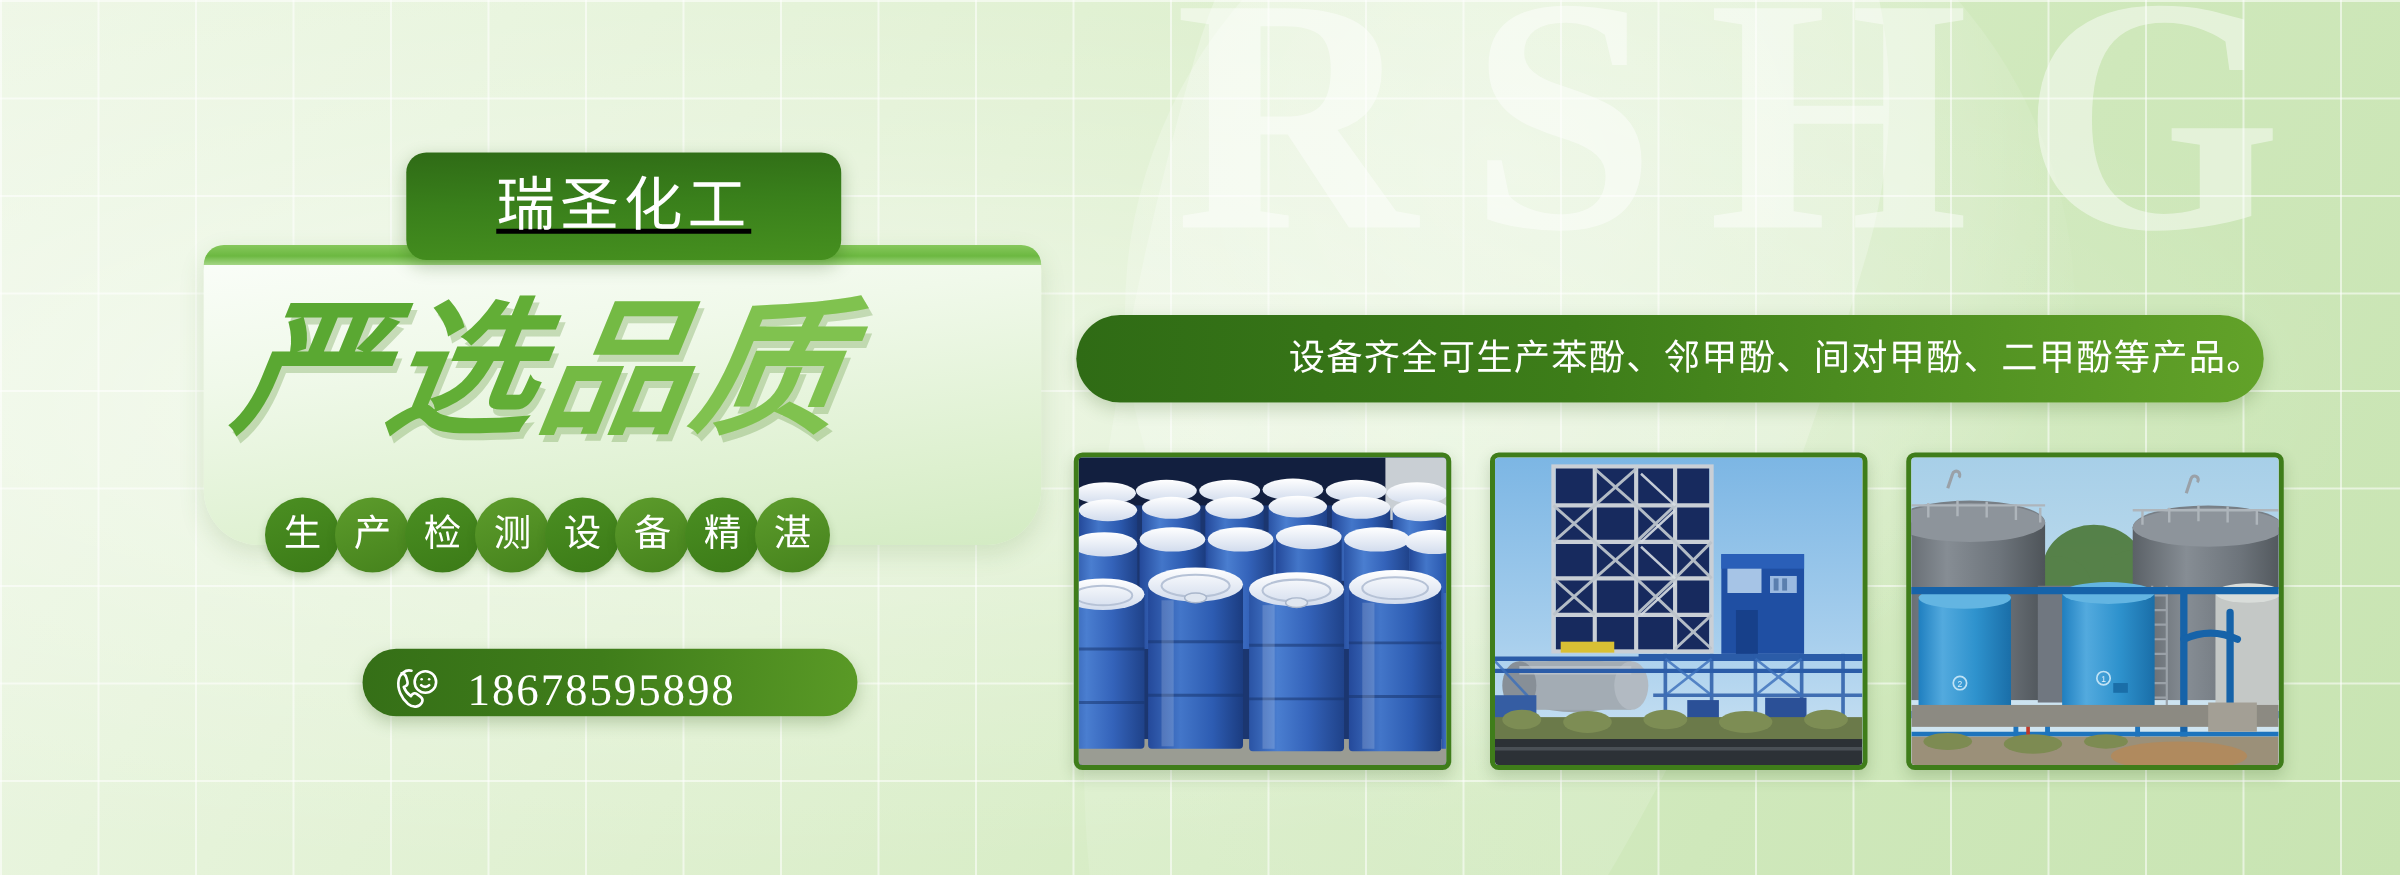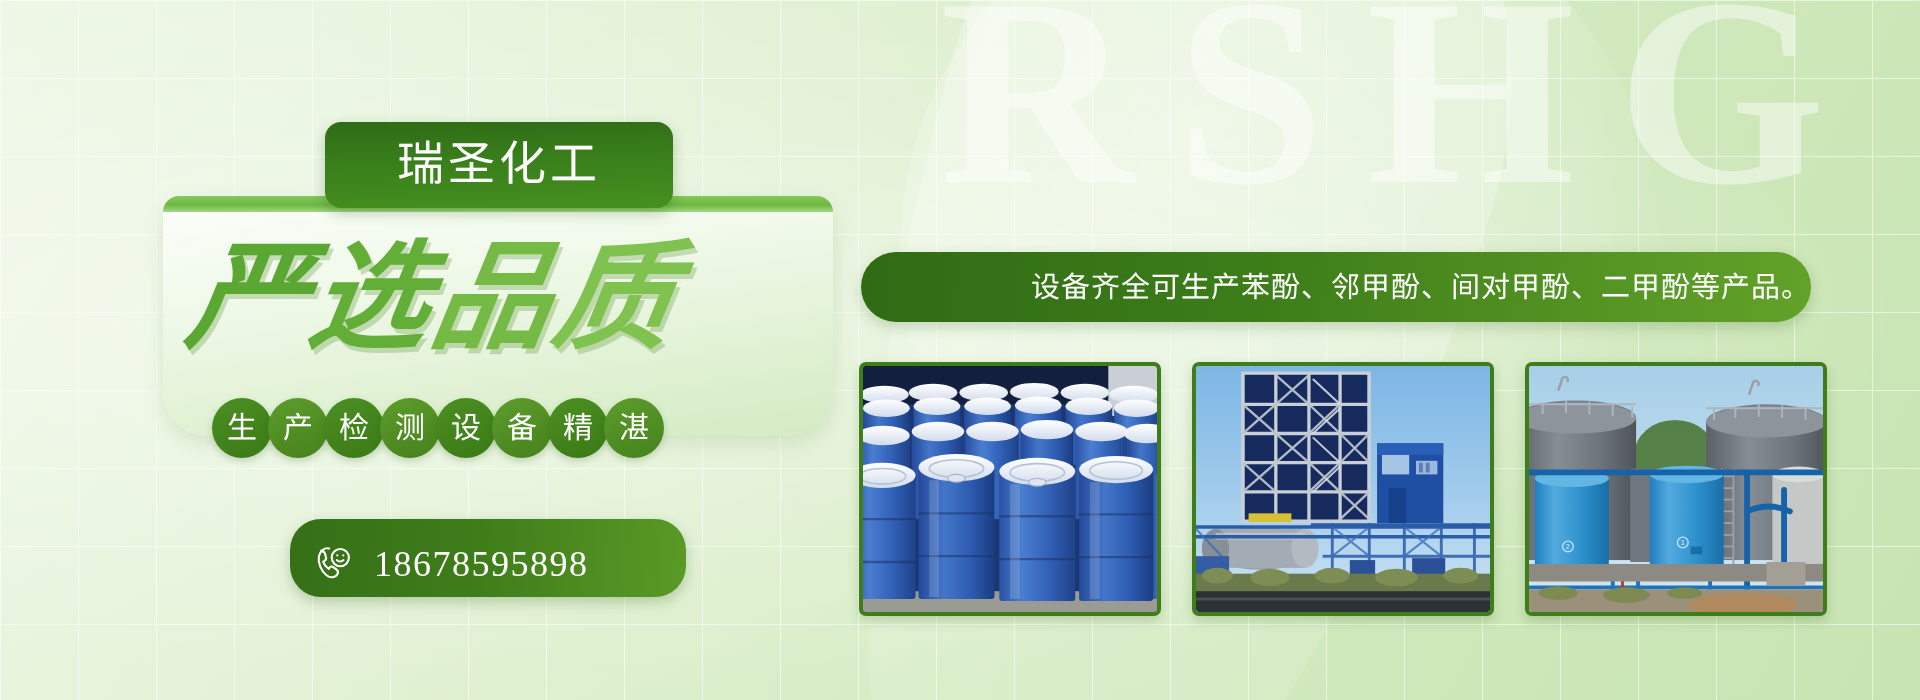--- a/index.html
+++ b/index.html
@@ -95,20 +95,21 @@
   
   .brand-badge{
     position:absolute;
     left:325px; top:122px;
     width:348px; height:86px;
     border-radius:16px;
     background:linear-gradient(178deg,#2f6b16 0%,#397f1b 45%,#46901f 100%);
     box-shadow:0 5px 14px rgba(40,85,16,.28);
     display:flex; align-items:center; justify-content:center;
     z-index:9;
+    text-decoration:underline;
   }
   .brand-badge span{
     color:#ffffff;
     font-size:47px;
     letter-spacing:4px;
     font-weight:400;
     line-height:1;
     padding-bottom:3px;
   }
 
@@ -178,21 +179,21 @@
     background:linear-gradient(160deg,#4b8f22 0%,#3b7a17 100%);
   }
   .feature-row .dot:nth-child(even){
     background:linear-gradient(160deg,#5d9c2c 0%,#45821c 100%);
   }
 
   
   .phone-pill{
     position:absolute;
     left:290px; top:519px;
-    height:78px;
+    height:54px;
     min-width:396px;
     border-radius:31px;
     background:linear-gradient(95deg,#356f17 0%,#3f7d1a 48%,#5a9a26 100%);
     display:flex; align-items:center;
     padding:12px 30px 0 24px;
     box-shadow:0 5px 13px rgba(45,88,18,.26);
     z-index:10;
   }
   .phone-icon{ width:40px; height:40px; flex:0 0 40px; margin-right:20px; }
   .phone-number{

